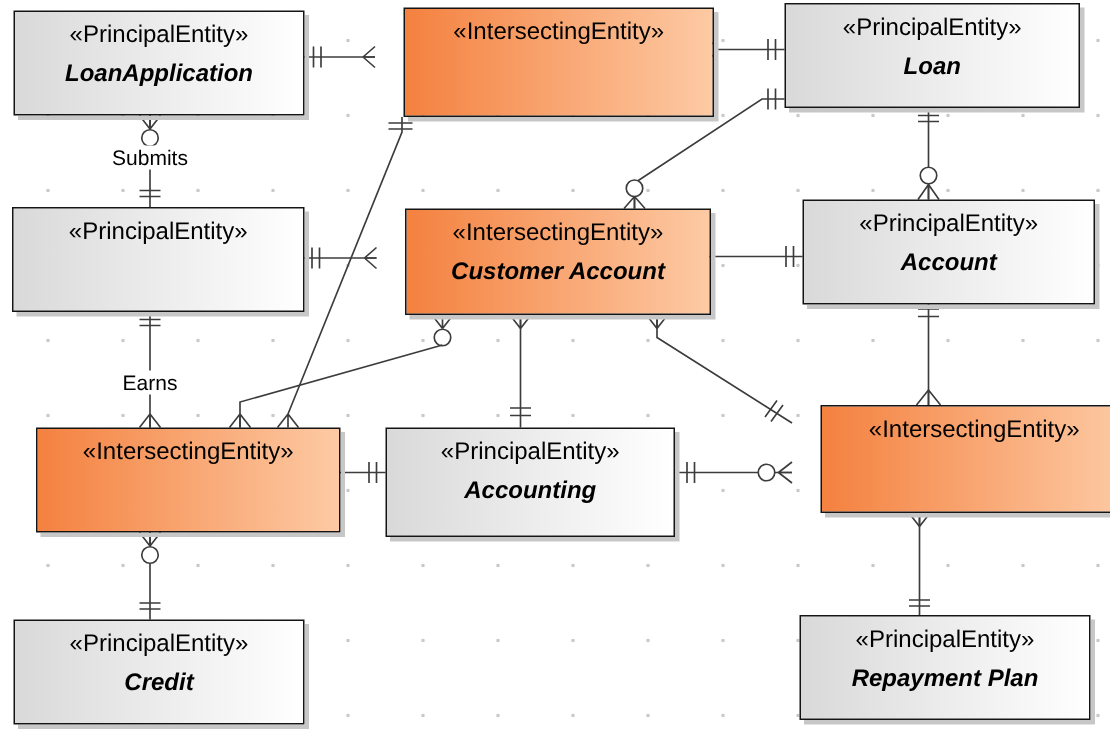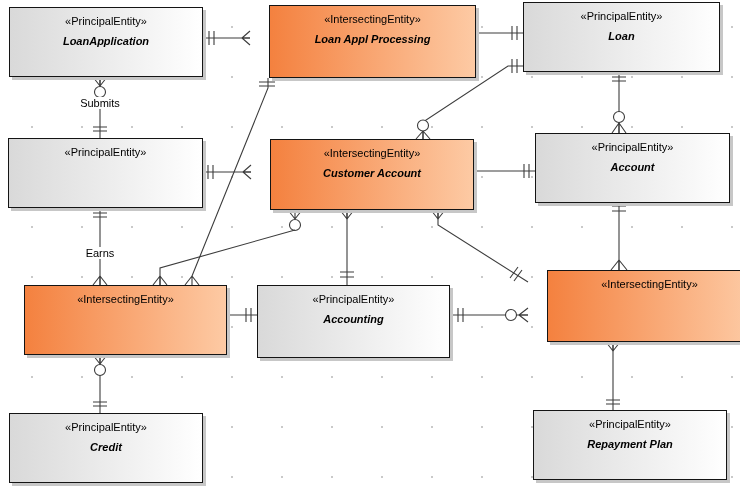--- a/index.html
+++ b/index.html
@@ -13,31 +13,31 @@
     font-family:"Liberation Sans", sans-serif;
     overflow:hidden;
   }
   #connectors{position:absolute;left:0;top:0;z-index:1;}
   #connectors g{stroke:#3c3c3c;stroke-width:1.1;fill:none;}
   #connectors circle{fill:#ffffff;}
   .entity{
     position:absolute;z-index:2;
     border:1px solid #141414;
     box-shadow:3px 3px 0 #c7c7c7;
-    text-align:center;color:#000;font-size:11px;
+    text-align:center;color:#000;font-size:16px;
     box-sizing:border-box;
   }
   .entity .stereotype{padding-top:7px;}
   .entity .ename{padding-top:8px;font-weight:bold;font-style:italic;}
   .principal{background:linear-gradient(to right,#d9d9d9,#ffffff);}
   .intersecting{background:linear-gradient(to right,#f4813f,#fdcaa4);margin-left:19px;}
   .conn-label{
     position:absolute;z-index:3;
     background:#ffffff;color:#000;
-    font-size:11px;text-align:center;
+    font-size:14px;text-align:center;
   }
 </style>
 </head>
 <body>
 
 <div id="canvas">
 
   <svg id="connectors" width="740" height="489" viewBox="0 0 740 489">
 
     <g>
@@ -150,21 +150,20 @@
     </g>
   </svg>
 
   <div class="entity principal" style="left:9px;top:7px;width:194px;height:70px">
     <div class="stereotype">«PrincipalEntity»</div>
     <div class="ename">LoanApplication</div>
   </div>
 
   <div class="entity intersecting" style="left:250px;top:5px;width:207px;height:73px">
     <div class="stereotype">«IntersectingEntity»</div>
-    <div class="ename">Loan Appl Processing</div>
   </div>
 
   <div class="entity principal" style="left:523px;top:2px;width:197px;height:70px">
     <div class="stereotype">«PrincipalEntity»</div>
     <div class="ename">Loan</div>
   </div>
 
   <div class="entity principal" style="left:8px;top:138px;width:195px;height:70px">
     <div class="stereotype">«PrincipalEntity»</div>
   </div>

